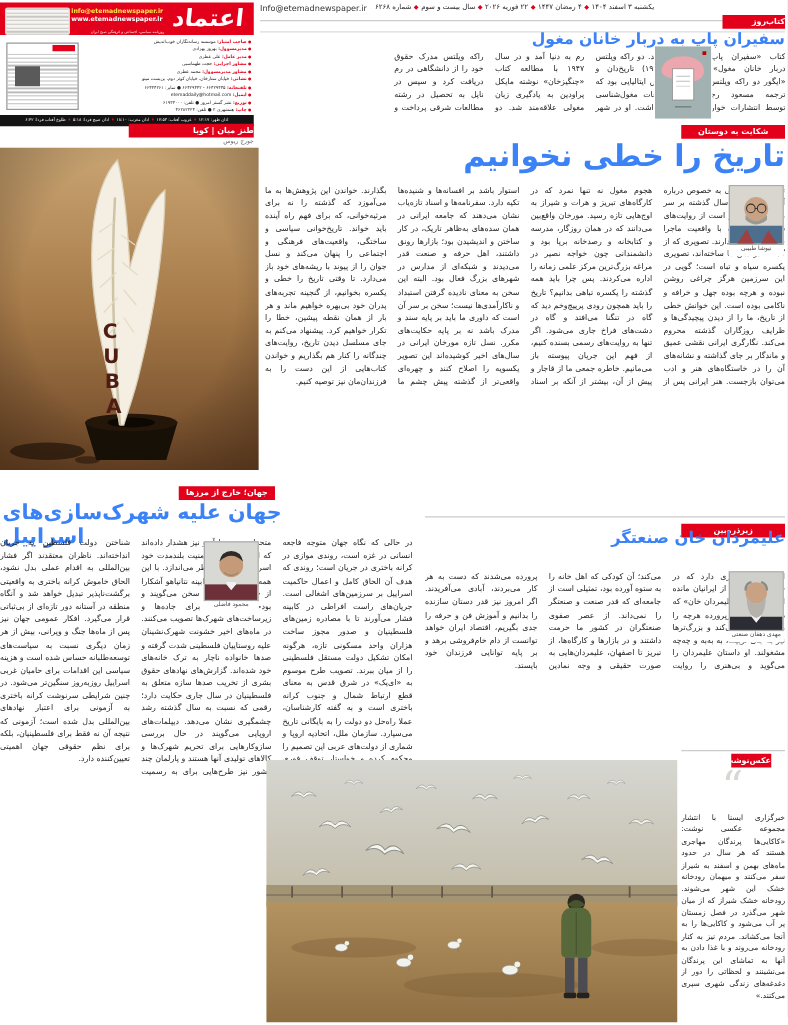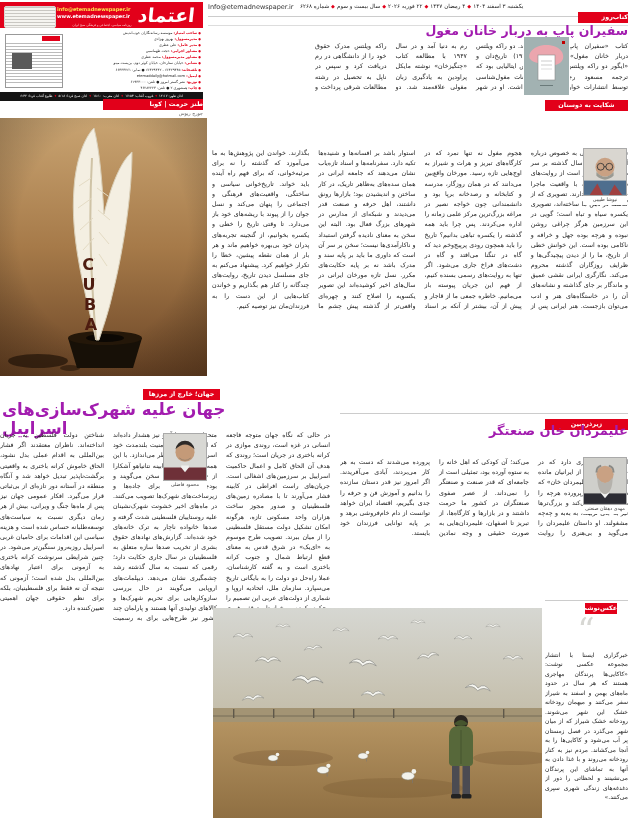--- a/index.html
+++ b/index.html
@@ -31,21 +31,21 @@
   .black-bar{left:0;top:92px;width:203px;height:9px;background:#141414;color:#fff;
       font-size:3.4px;line-height:9px;text-align:center;white-space:nowrap;overflow:hidden;}
   .black-bar .dsep{color:#e2001a;margin:0 1.5px;font-size:3.2px;}
   .hdr-email{left:208px;top:3px;direction:ltr;font-size:6.5px;color:#333;}
   .hdr-date{left:300px;top:3px;width:328px;font-size:5.6px;color:#222;text-align:left;direction:rtl;white-space:nowrap;}
   .hdr-date .dsep{color:#e2001a;margin:0 2px;font-size:5px;}
   .rule{background:#ccc;height:1px;}
   .kicker{background:#e2001a;color:#fff;font-weight:bold;font-size:6.4px;line-height:11px;height:11px;
       text-align:center;overflow:hidden;white-space:nowrap;}
   
-  .headline{font-weight:bold;color:#a21caf;text-align:right;line-height:1.15;}
+  .headline{font-weight:bold;color:#3b82f6;text-align:right;line-height:1.15;}
   .bodytext{font-size:6.3px;line-height:1.62;text-align:justify;color:#1d1d1d;overflow:hidden;}
   .cols4{column-count:4;column-gap:9px;}
   .cols3{column-count:3;column-gap:9px;}
   .photo-wrap{background:#fff;padding-bottom:1px;}
   .photo-frame{width:44px;height:48px;border:1px solid #aaa;box-sizing:border-box;display:block;background:#d8d6d0;}
   .photo-caption{width:44px;font-size:4.8px;color:#444;text-align:center;line-height:8px;background:#fff;}
   .quote-mark{font-size:34px;color:#d7d7d3;font-family:"DejaVu Serif",serif;line-height:20px;}
   .note-text{font-size:6px;line-height:1.58;text-align:justify;color:#222;overflow:hidden;}
 </style>
 </head>
@@ -105,21 +105,21 @@
       <path d="M6,16 C12,5 33,6 38,15 C43,25 32,30 24,28 C14,26 2,25 6,16 Z" fill="#eba6ae"></path>
       <rect x="14" y="18" width="17" height="25" fill="#ffffff" stroke="#8a8a8a" stroke-width="0.6"></rect>
       <line x1="17" y1="24" x2="28" y2="24" stroke="#999" stroke-width="0.5"></line>
       <line x1="17" y1="28" x2="28" y2="28" stroke="#999" stroke-width="0.5"></line>
       <line x1="17" y1="32" x2="28" y2="32" stroke="#bbb" stroke-width="0.5"></line>
       <rect x="38" y="4" width="3" height="3" fill="#c00000"></rect>
       <rect x="16" y="48" width="13" height="1" fill="#6a7a7a"></rect>
     </svg>
   </div>
 
-  <div class="abs kicker" style="left:103px;top:99px;width:100px;text-align:right;padding-left:4px;box-sizing:border-box;">طنز حرمت | کوبا</div>
+  <div class="abs kicker" style="left:103px;top:99px;width:100px;text-align:right;padding-left:4px;box-sizing:border-box;">طنز میان | کوبا</div>
   <div class="abs" style="left:103px;top:111px;width:100px;font-size:4.8px;color:#666;text-align:right;">جورج ریوس</div>
   <div class="abs" style="left:0;top:118px;width:207px;height:258px;">
     <svg width="207" height="258" viewBox="0 0 207 258">
       <defs>
         <linearGradient id="sepia" x1="0" y1="0" x2="0" y2="1">
           <stop offset="0" stop-color="#c9a472"></stop>
             <stop offset="0.5" stop-color="#a67a49"></stop>
             <stop offset="1" stop-color="#6b4526"></stop>
         </linearGradient>
         <radialGradient id="vig" cx="0.5" cy="0.45" r="0.75">
@@ -142,20 +142,21 @@
       <path d="M97,70 L108,78 M98,92 L110,102 M99,114 L109,126 M99,136 L107,148" stroke="#e4dbc4" stroke-width="1" fill="none"></path>
 
       <text x="88" y="152" text-anchor="middle" font-family="DejaVu Sans, sans-serif" font-size="16" font-weight="bold" fill="#4e1c10">C</text>
       <text x="89" y="172" text-anchor="middle" font-family="DejaVu Sans, sans-serif" font-size="16" font-weight="bold" fill="#4e1c10">U</text>
       <text x="90" y="192" text-anchor="middle" font-family="DejaVu Sans, sans-serif" font-size="16" font-weight="bold" fill="#4e1c10">B</text>
       <text x="91" y="212" text-anchor="middle" font-family="DejaVu Sans, sans-serif" font-size="16" font-weight="bold" fill="#4e1c10">A</text>
     </svg>
   </div>
 
   <div class="abs kicker" style="left:545px;top:100px;width:83px;">شکایت به دوستان</div>
+  <div class="abs headline" style="left:368px;top:112px;width:260px;font-size:24px;">تاریخ را خطی نخوانیم</div>
   <div class="abs bodytext cols4" style="left:212px;top:148px;width:416px;height:260px;">تاریخ‌نویسی ایرانی به خصوص درباره آنچه در دویست سال گذشته بر سر ما رفته است، پر است از روایت‌های ساخته‌شده‌ای که با واقعیت ماجرا چندان مطابقت ندارند. تصویری که از گذشته در ذهن ما ساخته‌اند، تصویری یکسره سیاه و تباه است؛ گویی در این سرزمین هرگز چراغی روشن نبوده و هرچه بوده جهل و خرافه و ناکامی بوده است. این خوانش خطی از تاریخ، ما را از دیدن پیچیدگی‌ها و ظرایف روزگاران گذشته محروم می‌کند. نگارگری ایرانی نقشی عمیق و ماندگار بر جای گذاشته و نشانه‌های آن را در خاستگاه‌های هنر و ادب می‌توان بازجست. هنر ایرانی پس از هجوم مغول نه تنها نمرد که در کارگاه‌های تبریز و هرات و شیراز به اوج‌هایی تازه رسید. مورخان واقع‌بین می‌دانند که در همان روزگار، مدرسه و کتابخانه و رصدخانه برپا بود و دانشمندانی چون خواجه نصیر در مراغه بزرگ‌ترین مرکز علمی زمانه را اداره می‌کردند. پس چرا باید همه گذشته را یکسره تباهی بدانیم؟ تاریخ را باید همچون رودی پرپیچ‌وخم دید که گاه در تنگنا می‌افتد و گاه در دشت‌های فراخ جاری می‌شود. اگر تنها به روایت‌های رسمی بسنده کنیم، از فهم این جریان پیوسته باز می‌مانیم. خاطره جمعی ما از قاجار و پیش از آن، بیشتر از آنکه بر اسناد استوار باشد بر افسانه‌ها و شنیده‌ها تکیه دارد. سفرنامه‌ها و اسناد تازه‌یاب نشان می‌دهند که جامعه ایرانی در همان سده‌های به‌ظاهر تاریک، در کار ساختن و اندیشیدن بود؛ بازارها رونق داشتند، اهل حرفه و صنعت قدر می‌دیدند و شبکه‌ای از مدارس در شهرهای بزرگ فعال بود. البته این سخن به معنای نادیده گرفتن استبداد و ناکارآمدی‌ها نیست؛ سخن بر سر آن است که داوری ما باید بر پایه سند و مدرک باشد نه بر پایه حکایت‌های مکرر. نسل تازه مورخان ایرانی در سال‌های اخیر کوشیده‌اند این تصویر یکسویه را اصلاح کنند و چهره‌ای واقعی‌تر از گذشته پیش چشم ما بگذارند. خواندن این پژوهش‌ها به ما می‌آموزد که گذشته را نه برای مرثیه‌خوانی، که برای فهم راه آینده باید خواند. تاریخ‌خوانی سیاسی و ساختگی، واقعیت‌های فرهنگی و اجتماعی را پنهان می‌کند و نسل جوان را از پیوند با ریشه‌های خود باز می‌دارد. تا وقتی تاریخ را خطی و یکسره بخوانیم، از گنجینه تجربه‌های پدران خود بی‌بهره خواهیم ماند و هر بار از همان نقطه پیشین، خطا را تکرار خواهیم کرد. پیشنهاد می‌کنم به جای مسلسل دیدن تاریخ، روایت‌های چندگانه را کنار هم بگذاریم و خواندن کتاب‌هایی از این دست را به فرزندان‌مان نیز توصیه کنیم.</div>
   <div class="abs photo-wrap" style="left:583px;top:148px;">
     <svg class="photo-frame" viewBox="0 0 44 48">
       <rect width="44" height="48" fill="#d9d6d0"></rect>
       <rect x="0" y="33" width="44" height="15" fill="#4e6e8e"></rect>
       <path d="M6,48 L14,36 L20,48 Z" fill="#a04040"></path>
       <path d="M26,48 L32,37 L40,48 Z" fill="#a04040"></path>
       <circle cx="22" cy="19" r="10" fill="#c9a183"></circle>
       <path d="M13,24 Q22,34 31,24 L31,28 Q22,36 13,28 Z" fill="#9a9a92"></path>
       <circle cx="17.5" cy="18.5" r="3.6" fill="none" stroke="#333" stroke-width="0.9"></circle>

